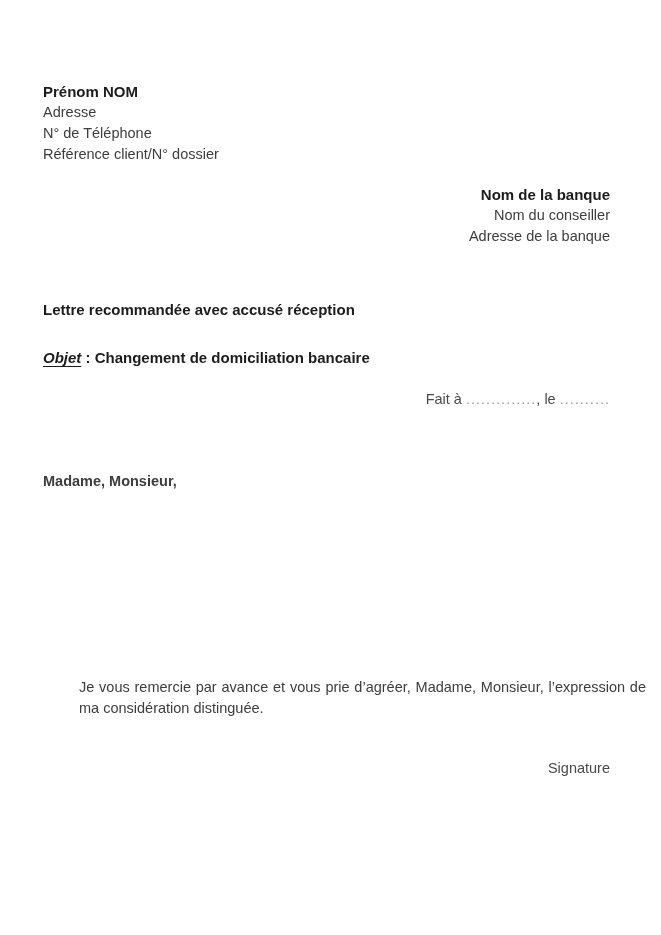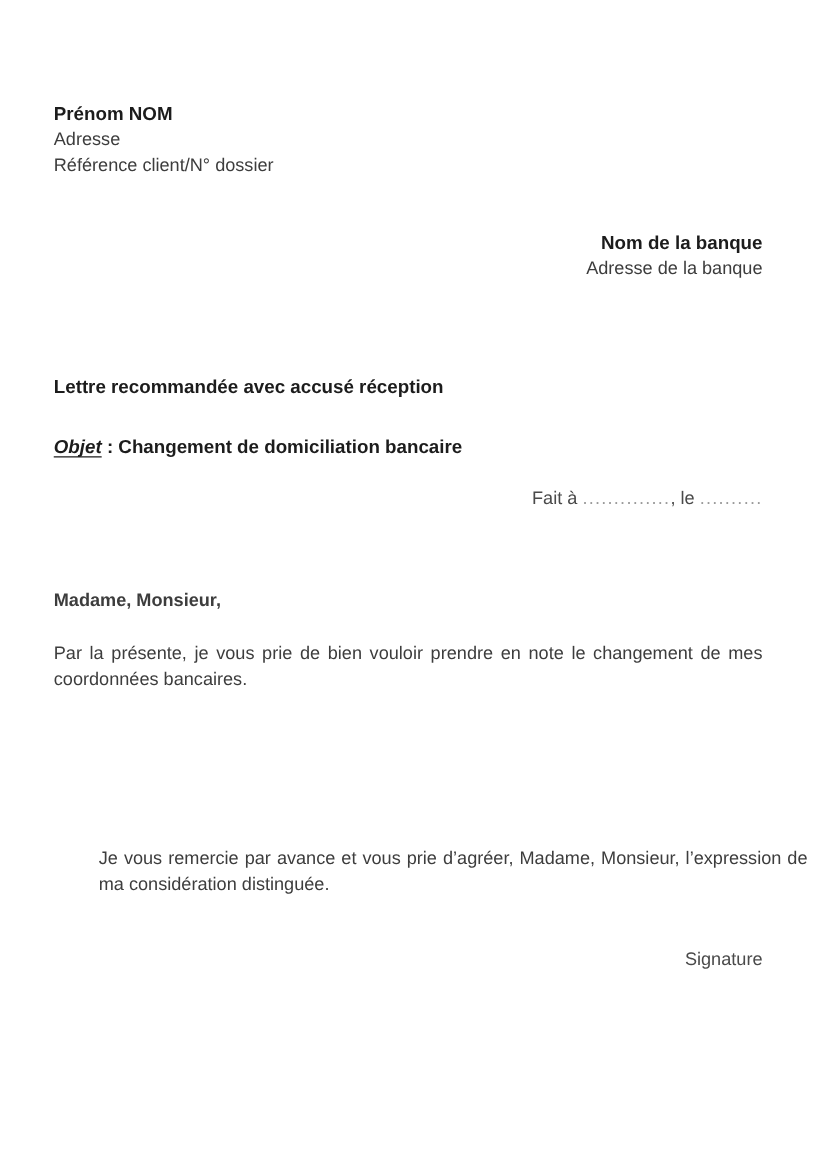--- a/index.html
+++ b/index.html
@@ -35,38 +35,39 @@
   .signature{color:#4a4a4a;}
 </style>
 </head>
 <body>
 
 <div class="page">
 
   <div class="abs left-col" style="top:81px;">
     <div class="sender-name">Prénom NOM</div>
     <div>Adresse</div>
+    <div>N° de Téléphone</div>
     <div>Référence client/N° dossier</div>
   </div>
 
   <div class="abs right-col" style="top:184px;">
     <div class="bank-name">Nom de la banque</div>
+    <div>Nom du conseiller</div>
     <div>Adresse de la banque</div>
   </div>
 
   <div class="abs left-col notice" style="top:286px;">Lettre recommandée avec accusé réception</div>
 
   <div class="abs left-col subject-line" style="top:347px;">
     <span class="subject-label">Objet</span><span> : </span><span>Changement de domiciliation bancaire</span>
   </div>
 
   <div class="abs right-col date-line" style="top:389px;">
     <span>Fait à </span><span class="date-dots">..............</span><span>, le </span><span class="date-dots">..........</span>
   </div>
 
   <div class="abs left-col" style="top:471px;font-weight:bold;">Madame, Monsieur,</div>
 
-  <div class="abs left-col para" style="top:513px;">Par la présente, je vous prie de bien vouloir prendre en note le changement de mes coordonnées bancaires.</div>
   <div class="abs left-col para" style="top:677px;margin-left:36px;">Je vous remercie par avance et vous prie d’agréer, Madame, Monsieur, l’expression de ma considération distinguée.</div>
 
   <div class="abs right-col signature" style="top:758px;">Signature</div>
 
 </div>
 
 </body></html>

